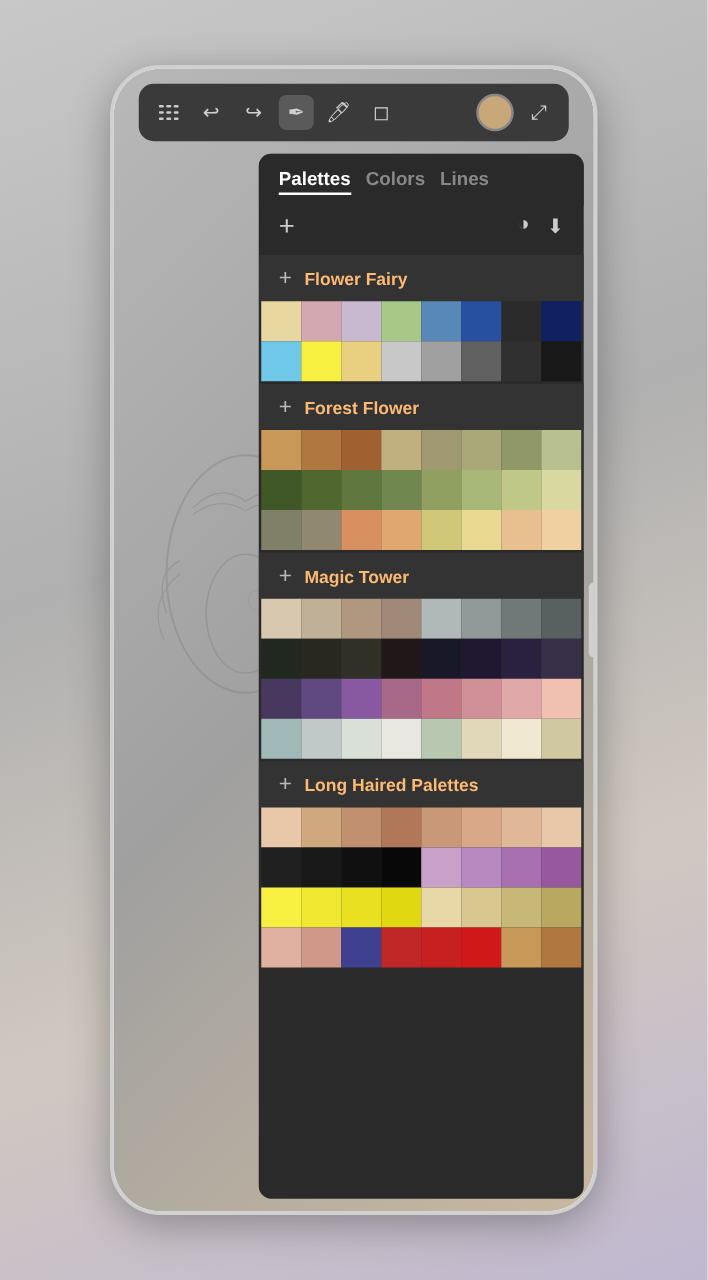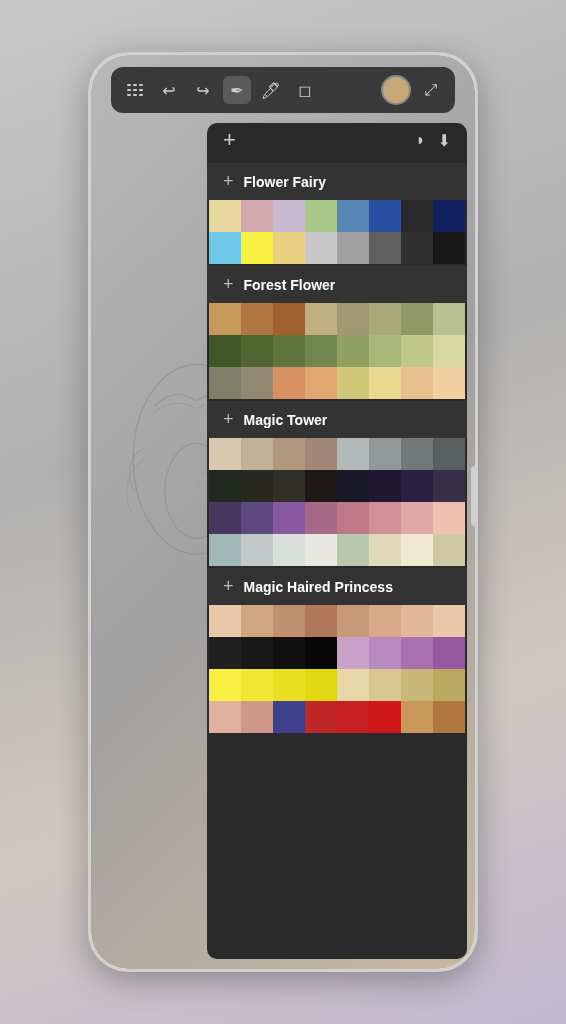--- a/index.html
+++ b/index.html
@@ -158,21 +158,21 @@
       background: #333;
     }
     .palette-add {
       font-size: 18px;
       color: #bbb;
       cursor: pointer;
     }
     .palette-name {
       font-size: 14px;
       font-weight: 600;
-      color: #ffffff;
+      color: #fdba74;
     }
     
     .color-grid {
       display: grid;
       grid-template-columns: repeat(8, 1fr);
       gap: 0;
       padding: 0 2px;
     }
     .color-cell {
       width: 100%;
@@ -231,20 +231,25 @@
       <div class="toolbar-icon active">✒</div>
       <div class="toolbar-icon">🖊</div>
       <div class="toolbar-icon">◻</div>
       <div class="toolbar-spacer"></div>
       <div class="toolbar-color-circle"></div>
       <div class="toolbar-expand toolbar-icon">⤢</div>
     </div>
 
     <div class="panel">
 
+      <div class="panel-tabs">
+        <span class="tab active">Palettes</span>
+        <span class="tab">Colors</span>
+        <span class="tab">Lines</span>
+      </div>
 
       <div class="panel-header-row">
         <span class="add-btn">+</span>
         <div class="panel-header-icons">
           <span class="panel-icon">◑</span>
           <span class="panel-icon">⬇</span>
         </div>
       </div>
 
       <div class="palette-section">
@@ -342,21 +347,21 @@
           <div class="color-cell" style="background:#b8c8b0"></div>
           <div class="color-cell" style="background:#e0d8b8"></div>
           <div class="color-cell" style="background:#f0e8d0"></div>
           <div class="color-cell" style="background:#d0c8a0"></div>
         </div>
       </div>
 
       <div class="palette-section">
         <div class="palette-title-row">
           <span class="palette-add">+</span>
-          <span class="palette-name">Magic Haired Princess</span>
+          <span class="palette-name">Long Haired Palettes</span>
         </div>
         <div class="color-grid">
           <div class="color-cell" style="background:#e8c8a8"></div>
           <div class="color-cell" style="background:#d0a880"></div>
           <div class="color-cell" style="background:#c09070"></div>
           <div class="color-cell" style="background:#b07858"></div>
           <div class="color-cell" style="background:#c89878"></div>
           <div class="color-cell" style="background:#d8a888"></div>
           <div class="color-cell" style="background:#e0b898"></div>
           <div class="color-cell" style="background:#e8c8a8"></div>

